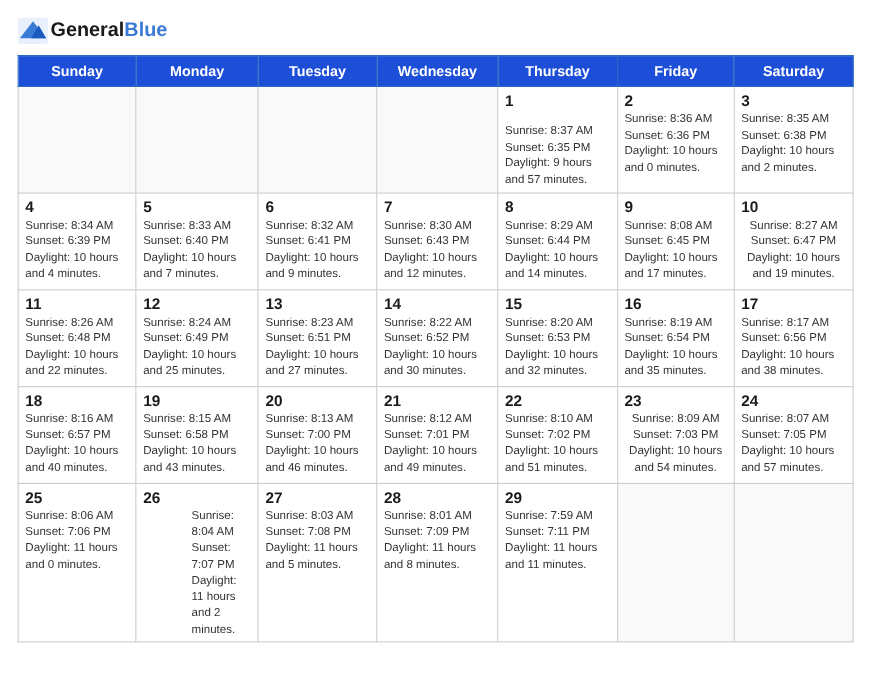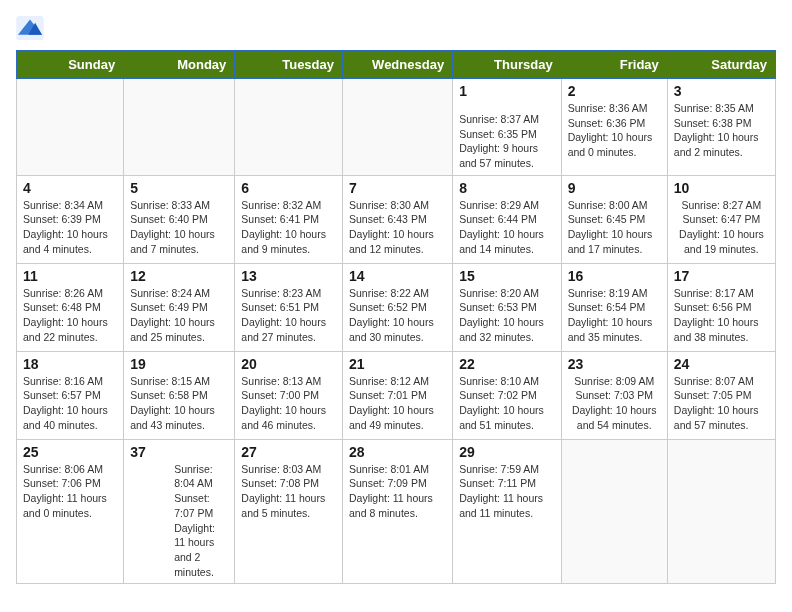--- a/index.html
+++ b/index.html
@@ -42,23 +42,23 @@
       font-size: 16px;
       color: #444;
       font-weight: normal;
     }
     .calendar {
       width: 100%;
       border-collapse: collapse;
       font-size: 11px;
     }
     .calendar th {
-      background-color: #4d7c0f;
+      background-color: #1d4ed8;
       color: #fff;
-      text-align: right;
+      text-align: center;
       padding: 6px 8px;
       font-size: 13px;
       font-weight: bold;
       border: 1px solid #2a6abf;
     }
     .calendar td {
       border: 1px solid #ccc;
       vertical-align: top;
       padding: 4px 6px;
       width: 113px;
@@ -89,20 +89,23 @@
 </head>
 <body>
 
 <div class="top-row">
   <div class="header-logo">
     <svg class="logo-icon" viewBox="0 0 32 28">
       <rect x="0" y="0" width="32" height="28" rx="3" fill="#e8f0fe"></rect>
       <polygon points="16,4 30,22 2,22" fill="#3a7bd5"></polygon>
       <polygon points="22,8 30,22 14,22" fill="#1a5abf"></polygon>
     </svg>
+    <div>
+      <div class="logo-text">General<span>Blue</span></div>
+    </div>
   </div>
   <div class="title-section">
     <div class="month-title"></div>
     <div class="location-title"></div>
   </div>
 </div>
 
 <table class="calendar">
   <thead>
     <tr id="header-row">
@@ -166,21 +169,21 @@
 Daylight: 10 hours and 12 minutes.</div>
         </td>
         <td>
           <div class="day-number">8</div>
           <div class="day-info" style="white-space: pre-line;">Sunrise: 8:29 AM
 Sunset: 6:44 PM
 Daylight: 10 hours and 14 minutes.</div>
         </td>
         <td>
           <div class="day-number">9</div>
-          <div class="day-info" style="white-space: pre-line;">Sunrise: 8:00 AM
+          <div class="day-info" style="white-space: pre-line;">Sunrise: 8:08 AM
 Sunset: 6:45 PM
 Daylight: 10 hours and 17 minutes.</div>
         </td>
         <td>
           <div class="day-number">10</div>
           <div class="day-info" style="white-space: pre-line; text-align: center;">Sunrise: 8:27 AM
 Sunset: 6:47 PM
 Daylight: 10 hours and 19 minutes.</div>
         </td>
       </tr>
@@ -273,21 +276,21 @@
         </td>
       </tr>
       <tr>
         <td>
           <div class="day-number">25</div>
           <div class="day-info" style="white-space: pre-line;">Sunrise: 8:06 AM
 Sunset: 7:06 PM
 Daylight: 11 hours and 0 minutes.</div>
         </td>
         <td>
-          <div class="day-number">37</div>
+          <div class="day-number">26</div>
           <div class="day-info" style="white-space: pre-line; margin-left: 44px;">Sunrise: 8:04 AM
 Sunset: 7:07 PM
 Daylight: 11 hours and 2 minutes.</div>
         </td>
         <td>
           <div class="day-number">27</div>
           <div class="day-info" style="white-space: pre-line;">Sunrise: 8:03 AM
 Sunset: 7:08 PM
 Daylight: 11 hours and 5 minutes.</div>
         </td>

